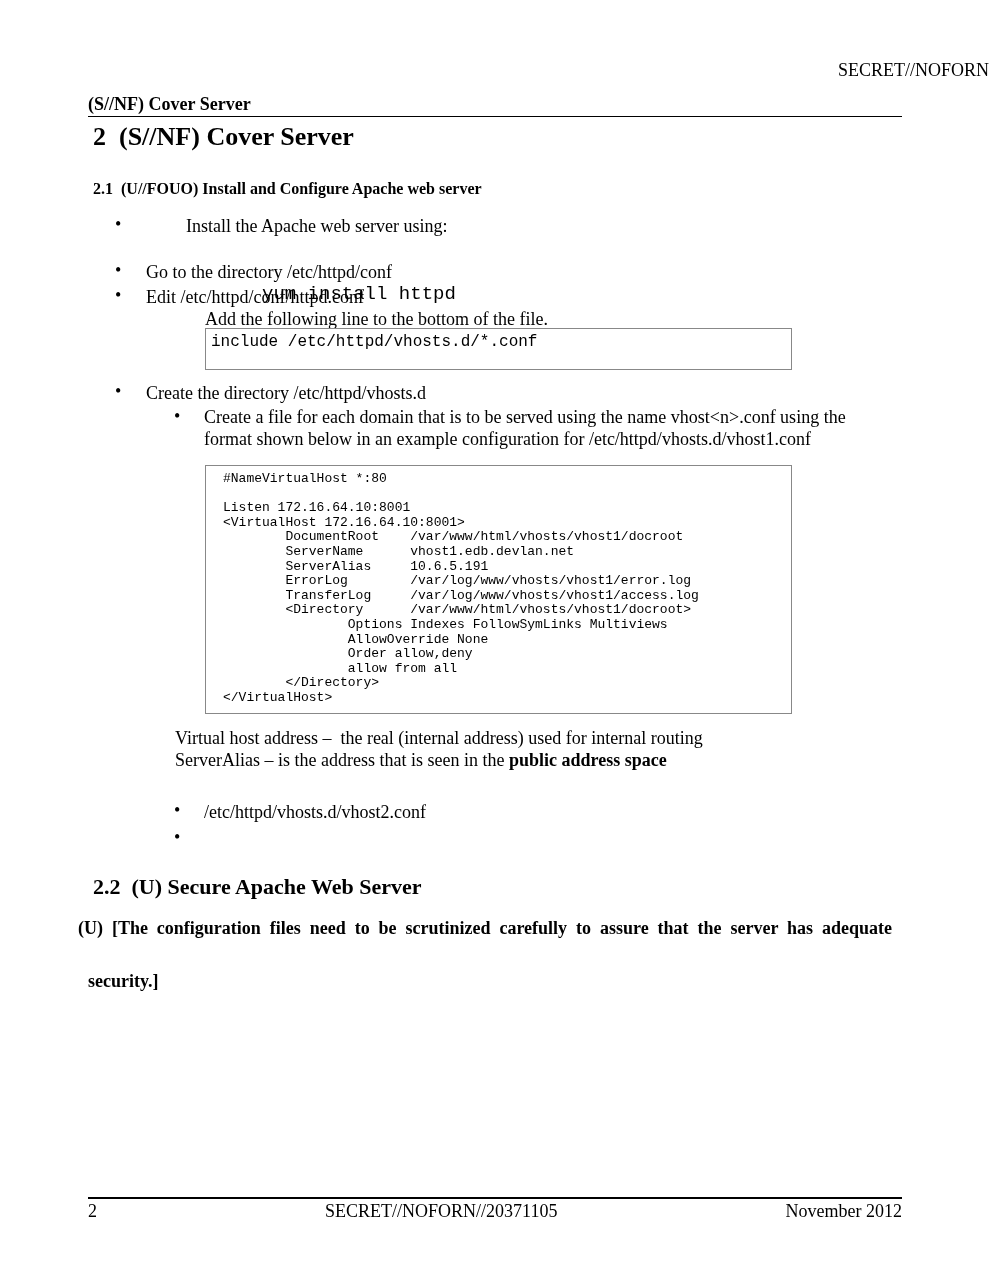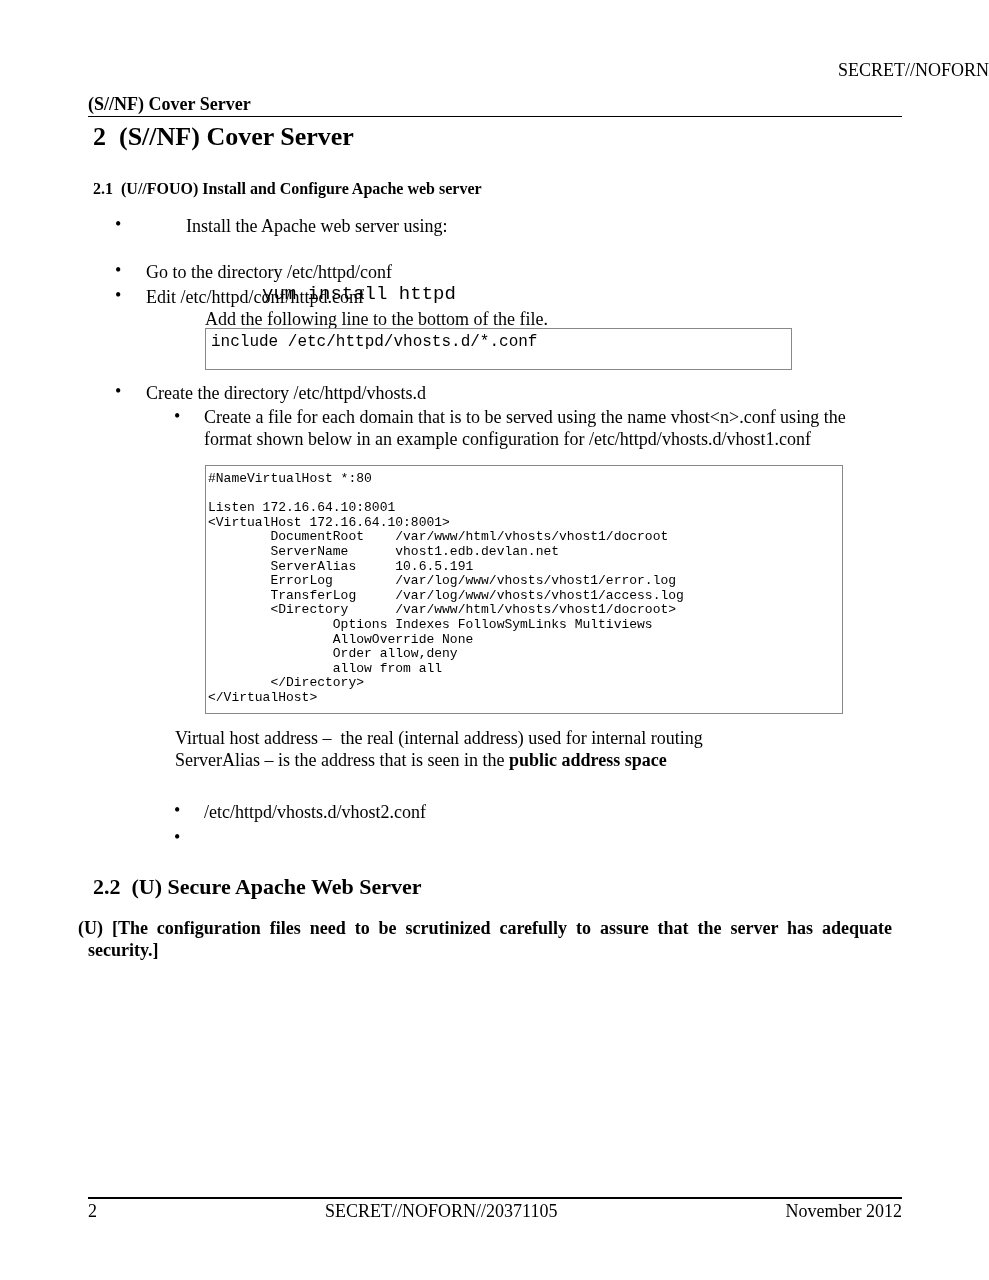--- a/index.html
+++ b/index.html
@@ -7,21 +7,21 @@
   .abs { position:absolute; }
   .banner { left:0; width:989px; top:60px; text-align:right; font-size:18px; }
   .hdr { left:88px; width:814px; top:94px; font-size:18px; font-weight:bold; display:flex; justify-content:space-between; border-bottom:1.5px solid #000; padding-bottom:1px; }
   .h1 { left:93px; top:122px; font-size:26px; font-weight:bold; }
   .h2 { left:93px; top:180px; font-size:16px; font-weight:bold; }
   .h2b { left:93px; top:874px; font-size:22px; font-weight:bold; }
   .t { font-size:18px; line-height:22px; }
   .bullet { position:absolute; font-size:18px; }
   .mono { font-family:"Liberation Mono", monospace; }
   .codebox1 { left:205px; top:328px; width:585px; height:42px; border:1px solid #888; font-family:"Liberation Mono", monospace; font-size:16px; line-height:26px; padding-left:5px; box-sizing:border-box; width:587px; }
-  .codebox2 { left:205px; top:465px; width:638px; height:249px; border:1px solid #888; box-sizing:border-box; padding:6px 0 0 2px; }
+  .codebox2 { left:205px; top:465px; width:587px; height:249px; border:1px solid #888; box-sizing:border-box; padding:6px 0 0 17px; }
   .codebox2 pre { margin:0; font-family:"Liberation Mono", monospace; font-size:13px; line-height:14.6px; white-space:pre; }
   .footer-line { left:88px; width:814px; top:1197px; border-top:2px solid #000; }
   .footer { left:88px; width:814px; top:1201px; font-size:18px; display:flex; justify-content:space-between; }
   .bold { font-weight:bold; }
 </style>
 </head>
 <body>
 
 <div class="abs banner">SECRET//NOFORN</div>
 
@@ -76,20 +76,20 @@
   <span style="white-space:pre;">ServerAlias – is the address that is seen in the </span><span class="bold">public address space</span>
 </div>
 
 <span class="bullet bg" style="left:174px; top:800px;">•</span>
 <div class="abs t" style="left:204px; top:801px;">/etc/httpd/vhosts.d/vhost2.conf</div>
 <span class="bullet bg" style="left:174px; top:827px;">•</span>
 
 <div class="abs h2b" style="white-space:pre;">2.2  (U) Secure Apache Web Server</div>
 
 <div class="abs t bold" style="left:78px; top:917px; width:814px; text-align:justify; text-align-last:justify;">(U) [The configuration files need to be scrutinized carefully to assure that the server has adequate</div>
-<div class="abs t bold" style="left:88px; top:939px;">security.]</div>
+<div class="abs t bold" style="left:88px; top:970px;">security.]</div>
 
 <div class="abs footer-line"></div>
 <div class="abs footer">
   <span>2</span>
   <span>SECRET//NOFORN//20371105</span>
   <span>November 2012</span>
 </div>
 
 </body></html>

